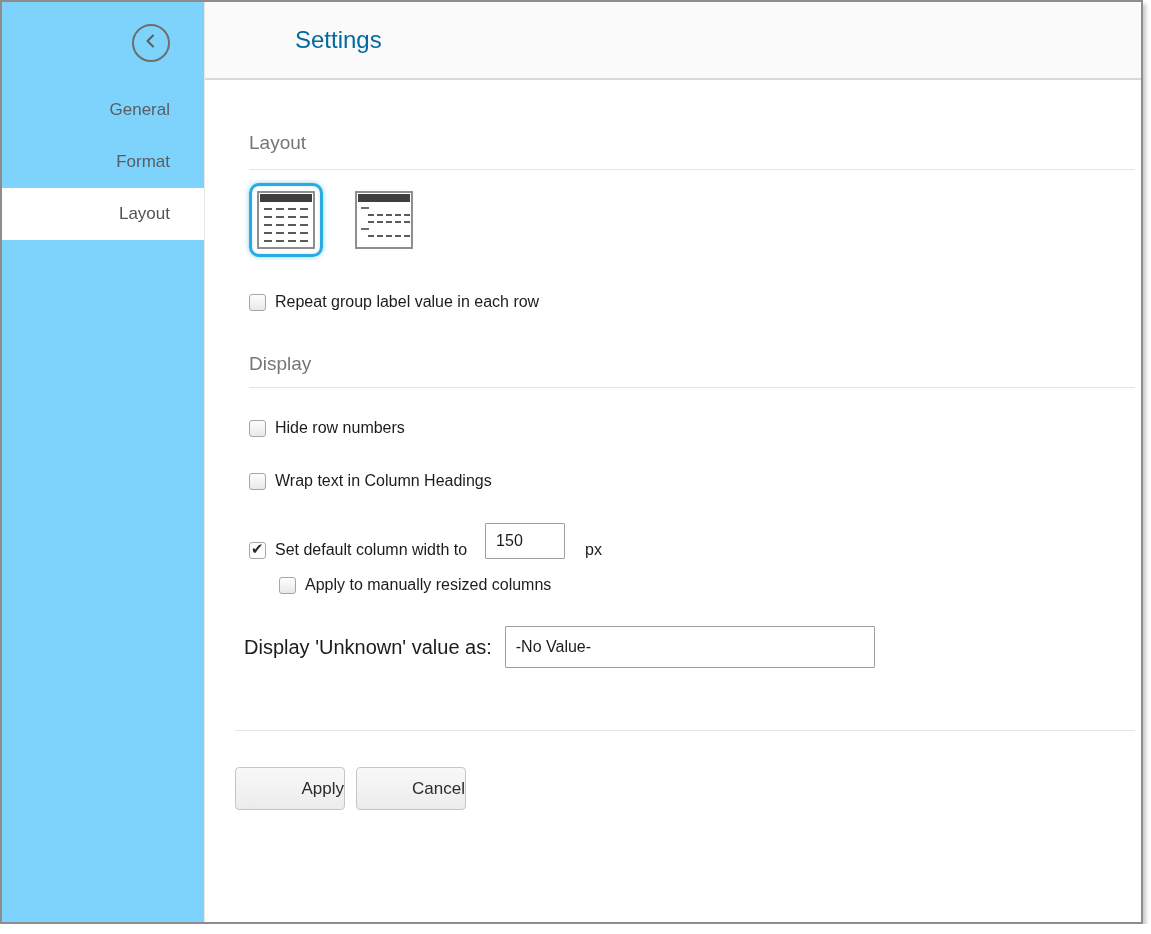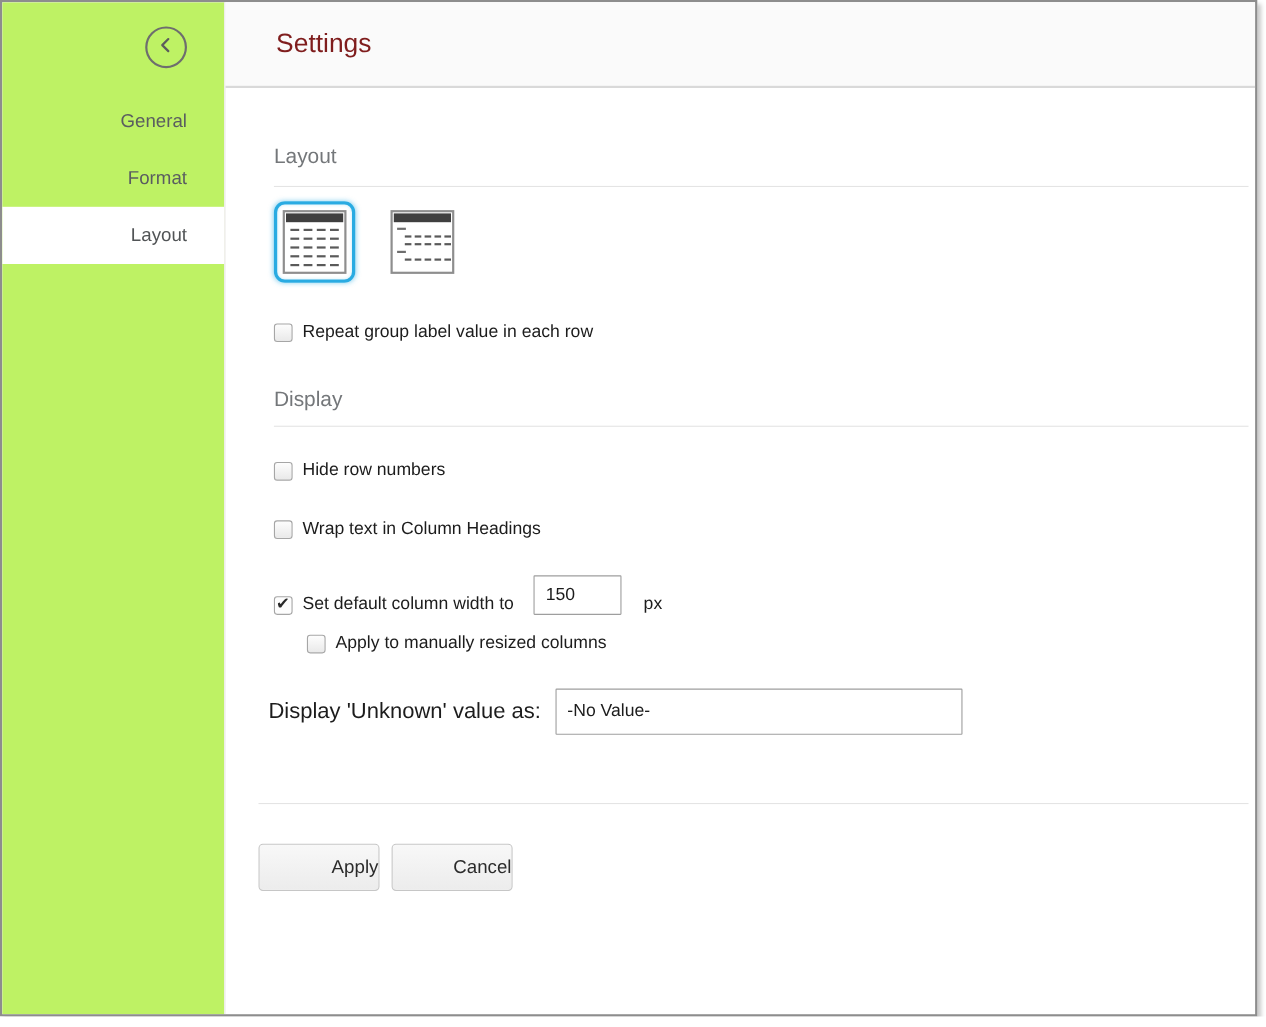--- a/index.html
+++ b/index.html
@@ -11,21 +11,21 @@
     border: 2px solid #8d8d8d;
     box-shadow: 3px 4px 4px rgba(0,0,0,.22);
     display: flex;
     background: #fff;
     overflow: hidden;
   }
 
   
   .sidebar {
     width: 202px; flex: 0 0 202px;
-    background: #bef264;
+    background: #7dd3fc;
     display: flex; flex-direction: column;
   }
   .back-wrap {
     height: 82px;
     display: flex; align-items: center; justify-content: flex-end;
     padding-right: 34px;
   }
   .back-btn {
     width: 38px; height: 38px; border-radius: 50%;
     border: 2px solid #6e6e6e;
@@ -43,21 +43,21 @@
 
   
   .main { flex: 1; display: flex; flex-direction: column; background: #fff; border-left: 1px solid #e9e7e6; }
   .main-header {
     height: 78px; flex: 0 0 78px;
     background: #fafafa;
     border-bottom: 2px solid #d9d9d9;
     display: flex; align-items: center;
     padding-left: 46px;
   }
-  .main-title { font-size: 24px; color: #7f1d1d; }
+  .main-title { font-size: 24px; color: #0369a1; margin-left: 44px; }
 
   .content { flex: 1; padding: 52px 6px 0 44px; overflow: hidden; }
 
   .section-heading { font-size: 19px; color: #74777a; font-weight: normal; }
   .hr { border: none; border-top: 1px solid #e4e4e4; margin-top: 15px; }
 
   
   .opt-labels { display: flex; margin-top: 33px; font-size: 16px; color: #3a3a3a; }
   .opt-labels .ol1 { width: 96px; padding-left: 8px; }
   .opt-labels .ol2 { padding-left: 3px; }

